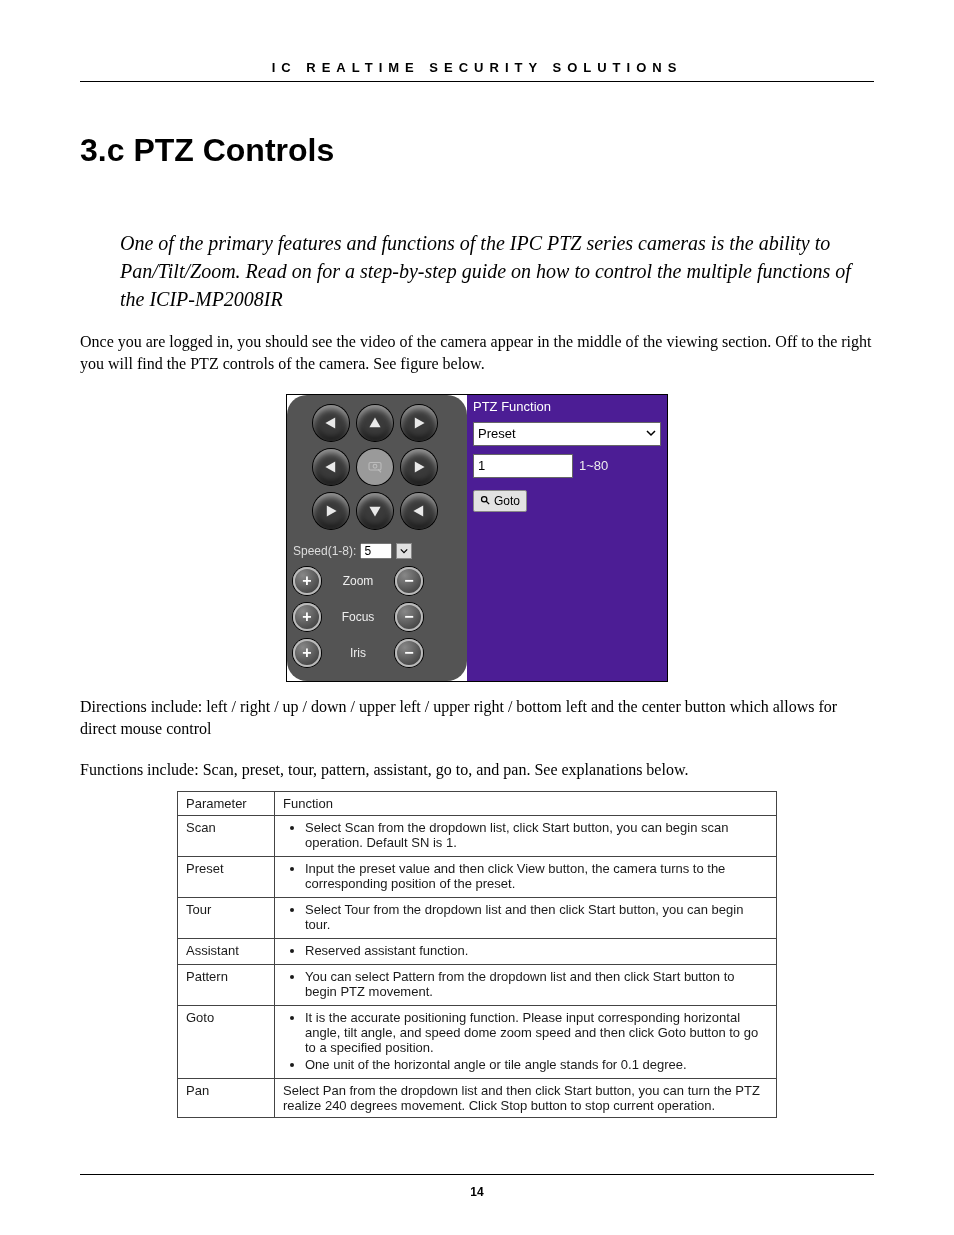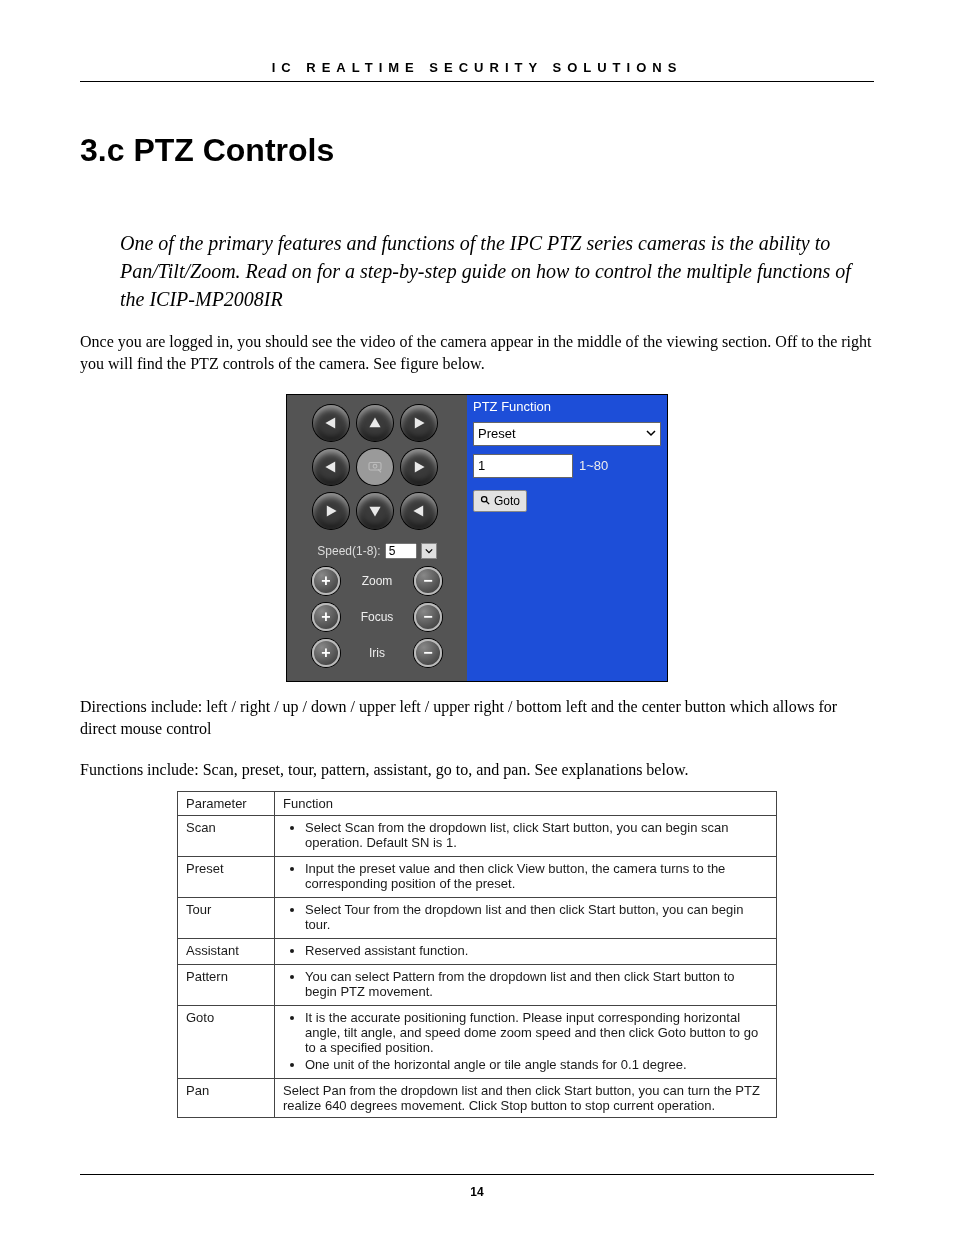--- a/index.html
+++ b/index.html
@@ -5,38 +5,38 @@
   html,body{margin:0;padding:0;background:#fff;}
   .page{width:954px;height:1235px;position:relative;box-sizing:border-box;padding:60px 80px 30px 80px;font-family:Georgia, 'Times New Roman', serif;color:#000;}
   .brand{font-family:Liberation Sans, sans-serif;font-weight:900;letter-spacing:6px;font-size:13px;margin:0 0 6px 0;text-align:center;}
   .brand-line{border:0;border-top:1px solid #000;margin:0 0 50px 0;}
   .h1{font-family:Arial,Helvetica,sans-serif;font-weight:900;font-size:32px;margin:0 0 60px 0;}
   .intro{font-style:italic;font-size:20px;line-height:1.4;margin:0 0 18px 40px;width:760px;}
   .para{font-size:16px;line-height:1.4;margin:0 0 18px 0;}
   .para2{font-size:16px;line-height:1.4;margin:0 0 10px 0;}
   .figwrap{display:flex;justify-content:center;margin:0 0 14px 0;}
   .figinner{display:flex;border:1px solid #000;height:286px;width:380px;}
-  .ptz-left{background:#545454;width:180px;box-sizing:border-box;padding:10px 6px 6px 6px;color:#fff;font-family:Arial,Helvetica,sans-serif;font-size:12px;display:flex;flex-direction:column;align-items:center;}
+  .ptz-left{background:#545454;width:180px;box-sizing:border-box;padding:10px 6px 6px 6px;color:#fff;font-family:Arial,Helvetica,sans-serif;font-size:12px;display:flex;flex-direction:column;border-radius:20px;}
   .dirgrid{display:grid;grid-template-columns:repeat(3,40px);grid-template-rows:repeat(3,40px);gap:4px;justify-content:center;}
   .dirbtn{width:36px;height:36px;border-radius:50%;display:flex;align-items:center;justify-content:center;
     background:#3a3a3a;color:#fff;font-size:14px;
     box-shadow:0 0 0 1px #000, inset 0 4px 6px rgba(255,255,255,.5), inset 0 -4px 6px rgba(0,0,0,.6);}
   .dirbtn svg{width:14px;height:14px;fill:#e9e9e9;}
   .centerbtn{width:36px;height:36px;border-radius:50%;display:flex;align-items:center;justify-content:center;
     background:#9a9a9a;box-shadow:0 0 0 1px #000;}
   .centerbtn svg{width:18px;height:18px;fill:none;stroke:#bbb;stroke-width:1.5;}
   .speedrow{display:flex;align-items:center;gap:4px;margin-top:10px;font-size:12px;color:#ddd;}
   .speedrow input{width:32px;height:16px;font-size:12px;padding:0 2px;box-sizing:border-box;}
   .speedrow .chev{display:inline-flex;width:14px;height:14px;align-items:center;justify-content:center;background:#e0e0e0;border:1px solid #888;}
   .ctrlrow{display:flex;align-items:center;justify-content:space-between;width:130px;margin-top:8px;}
   .roundbtn{width:28px;height:28px;border-radius:50%;display:flex;align-items:center;justify-content:center;
     background:radial-gradient(circle at 35% 30%, #888, #2b2b2b);color:#fff;font-size:16px;font-weight:bold;
     box-shadow:inset 0 0 0 2px #bbb, 0 0 0 1px #000;}
   .ctrl-label{color:#eee;font-size:12px;}
-  .ptz-right{background:#1d4ed8;width:200px;box-sizing:border-box;padding:0;color:#000;font-family:Arial,Helvetica,sans-serif;}
+  .ptz-right{background:#4c1d95;width:200px;box-sizing:border-box;padding:0;color:#000;font-family:Arial,Helvetica,sans-serif;}
   .ptz-rt{color:#fff;font-size:13px;padding:4px 6px;}
   .selectbox{background:#fff;border:1px solid #666;height:22px;margin:4px 6px;display:flex;align-items:center;justify-content:space-between;padding:0 4px;font-size:13px;}
   .selectbox .chev{font-size:12px;}
   .numrow{display:flex;align-items:center;gap:6px;margin:8px 6px 8px 6px;}
   .numrow .numinput{width:90px;height:22px;background:#fff;border:1px solid #666;padding:0 4px;font-size:13px;display:flex;align-items:center;}
   .numrow .hint{color:#eee;font-size:13px;}
   .gotobtn{margin:4px 0 0 6px;display:inline-flex;align-items:center;gap:4px;background:#e2e2e2;border:1px solid #888;height:20px;padding:0 6px;font-size:12px;border-radius:2px;}
   .gotobtn .mag{font-size:12px;font-weight:bold;}
 
   .param-table{border-collapse:collapse;width:600px;margin:10px auto 8px auto;font-family:Arial,Helvetica,sans-serif;font-size:13px;color:#1a1a1a;}
@@ -229,21 +229,21 @@
           <td class="fn">
             <ul>
               <li>It is the accurate positioning function. Please input corresponding horizontal angle, tilt angle, and speed dome zoom speed and then click Goto button to go to a specified position.</li>
               <li>One unit of the horizontal angle or tile angle stands for 0.1 degree.</li>
             </ul>
           </td>
         </tr>
         <tr>
           <td class="pm">Pan</td>
           <td class="fn">
-            <p>Select Pan from the dropdown list and then click Start button, you can turn the PTZ realize 640 degrees movement. Click Stop button to stop current operation.</p>
+            <p>Select Pan from the dropdown list and then click Start button, you can turn the PTZ realize 240 degrees movement. Click Stop button to stop current operation.</p>
           </td>
         </tr>
       </tbody>
   </table>
 
   <div class="foot-line"></div>
   <div class="foot-num">14</div>
 </div>
 
 </body></html>

